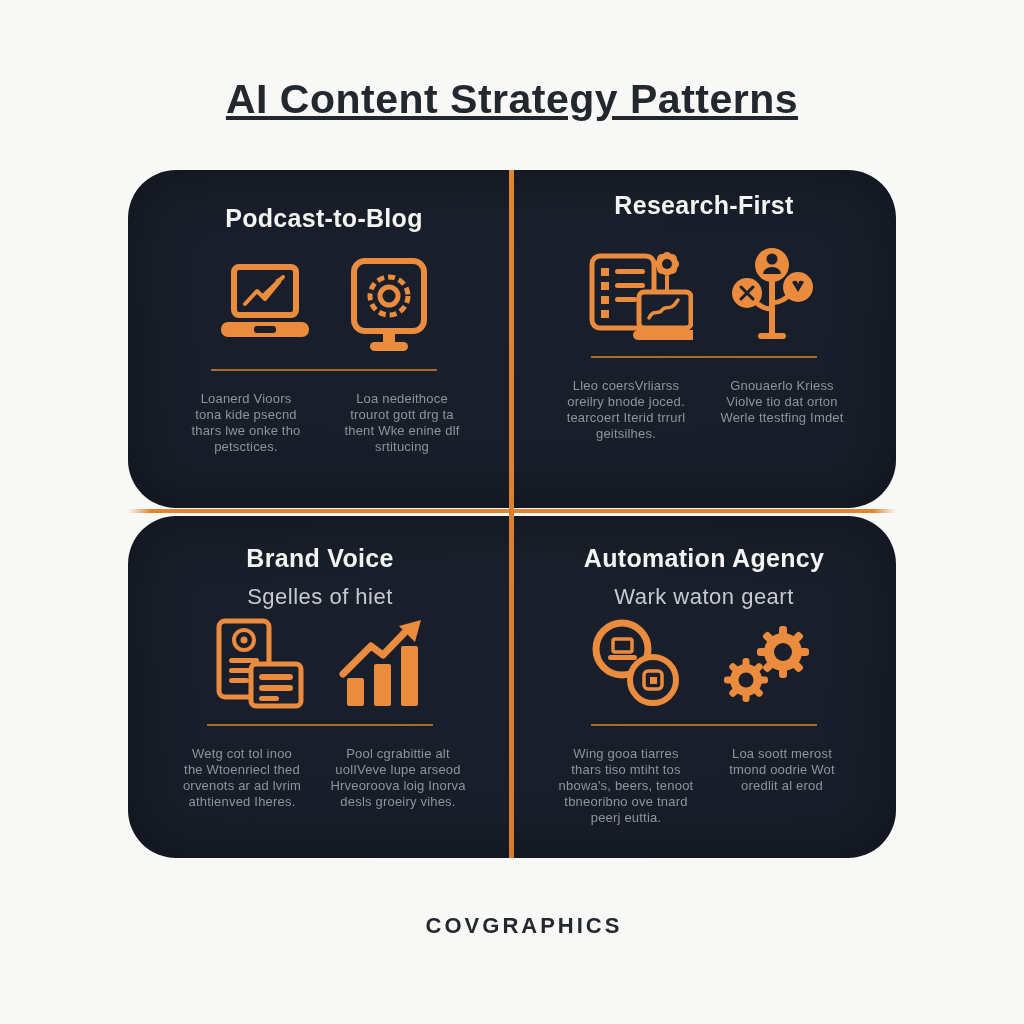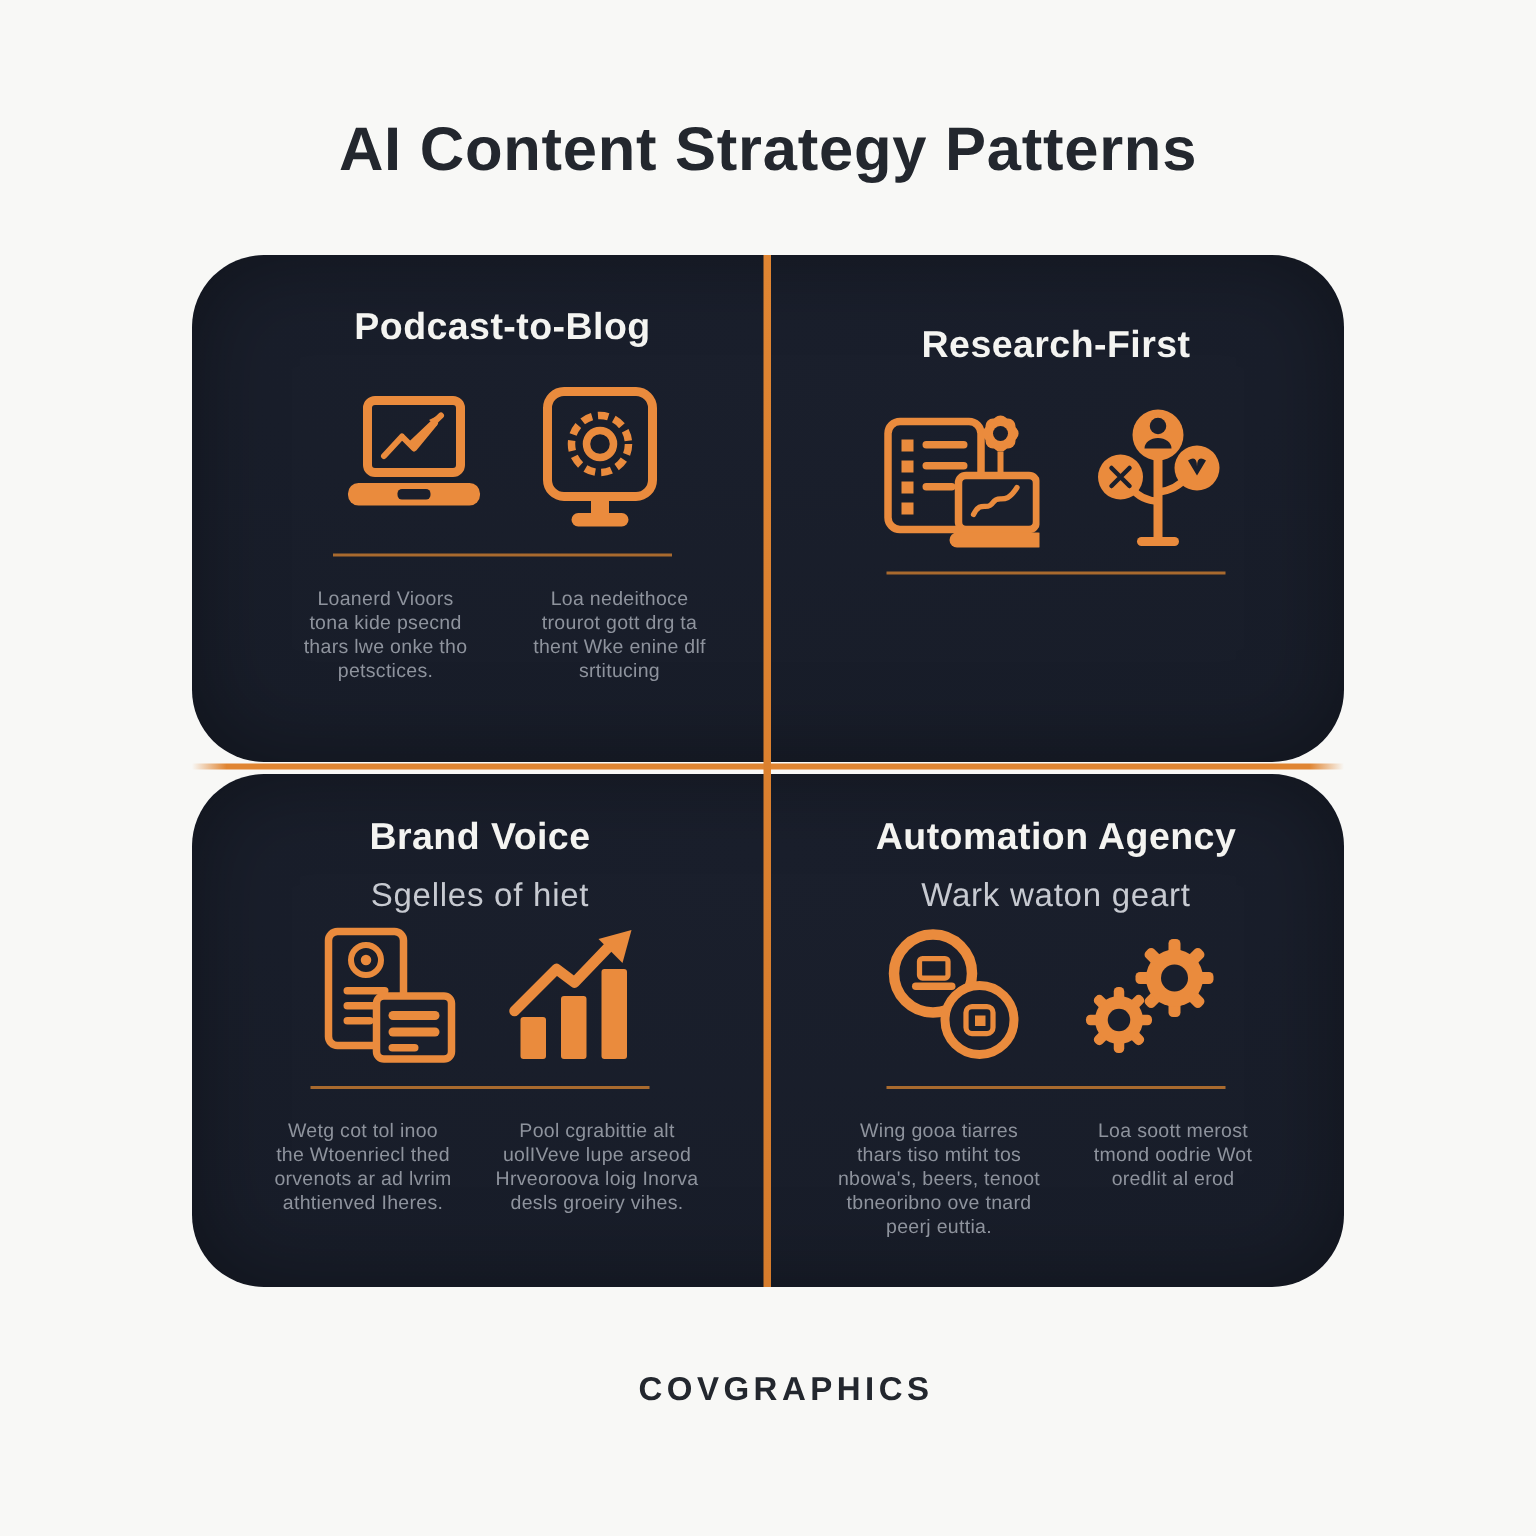--- a/index.html
+++ b/index.html
@@ -5,20 +5,21 @@
   html,body{margin:0;padding:0;}
   body{
     width:1024px;height:1024px;position:relative;overflow:hidden;
     background:#F8F8F6;
     font-family:"Liberation Sans","DejaVu Sans",sans-serif;
   }
   .main-title{
     position:absolute;top:76px;left:0;width:1024px;
     text-align:center;font-size:41px;font-weight:bold;color:#23272E;
     letter-spacing:.5px;
+    text-decoration:underline;
   }
   .card{
     position:absolute;left:128px;top:170px;width:768px;height:688px;
   }
   .row{
     position:absolute;left:0;width:768px;border-radius:48px;
     background:radial-gradient(130% 130% at 50% 15%, #20263500 0%, #181D29 70%),#1B2130;
     background-color:#1A1F2C;
     box-shadow:inset 0 0 60px rgba(0,0,0,.35);
   }
@@ -28,22 +29,22 @@
     position:absolute;left:0;top:339px;width:768px;height:4px;
     background:linear-gradient(90deg, rgba(224,133,50,0) 0%, #E08532 3%, #E08532 97%, rgba(224,133,50,0) 100%);
   }
   .vline{
     position:absolute;left:381px;top:0;width:5px;height:688px;
     background:linear-gradient(180deg,#E08532 0%,#D67C2C 100%);
   }
   .quad{
     position:absolute;width:384px;display:flex;flex-direction:column;align-items:center;
   }
-  .q-tl{left:15px;top:0;height:338px;padding-top:34px;}
-  .q-tr{left:384px;top:12px;height:338px;padding-top:34px;}
+  .q-tl{left:4px;top:0;height:338px;padding-top:34px;}
+  .q-tr{left:384px;top:0;height:338px;padding-top:21px;}
   .q-bl{left:0;top:346px;height:342px;padding-top:28px;}
   .q-br{left:384px;top:346px;height:342px;padding-top:28px;}
   .quad-title{
     font-size:25px;font-weight:bold;color:#F4F4F1;letter-spacing:.3px;
   }
   .quad-subtitle{
     margin-top:11px;font-size:22px;font-weight:400;color:#C7CAD1;letter-spacing:.5px;
   }
   .icon-row{
     display:flex;align-items:center;justify-content:center;gap:30px;
@@ -145,20 +146,29 @@
           <path d="M49 60 Q61 59 68 50" fill="none" stroke="#EA8B3D" stroke-width="5" stroke-linecap="round"></path>
           <circle cx="24" cy="50" r="15" fill="#EA8B3D"></circle>
           <path d="M18 44 l12 12 m0 -12 l-12 12" stroke="#1A1F2C" stroke-width="3" fill="none" stroke-linecap="round"></path>
           <circle cx="75" cy="44" r="15" fill="#EA8B3D"></circle>
           <path d="M69 39 q6 -4 6 4 q0 -8 6 -4 l-6 10 z" fill="#1A1F2C"></path>
           <rect x="35" y="90" width="28" height="6" rx="3" fill="#EA8B3D"></rect>
         </svg>
       </span>
     </div>
     <div class="divider"></div>
+    <div class="text-row">
+      <div class="text-col">Lleo coersVrliarss
+oreilry bnode joced.
+tearcoert Iterid trrurl
+geitsilhes.</div>
+      <div class="text-col">Gnouaerlo Kriess
+Violve tio dat orton
+Werle ttestfing Imdet</div>
+    </div>
   </div>
 
   <div class="quad q-bl">
     <div class="quad-title">Brand Voice</div>
     <div class="quad-subtitle">Sgelles of hiet</div>
     <div class="icon-row">
       <span>
         <svg width="96" height="92" viewBox="0 0 96 92">
           <rect x="10" y="3" width="50" height="76" rx="6" fill="none" stroke="#EA8B3D" stroke-width="5"></rect>
           <circle cx="35" cy="22" r="10" fill="none" stroke="#EA8B3D" stroke-width="4"></circle>

